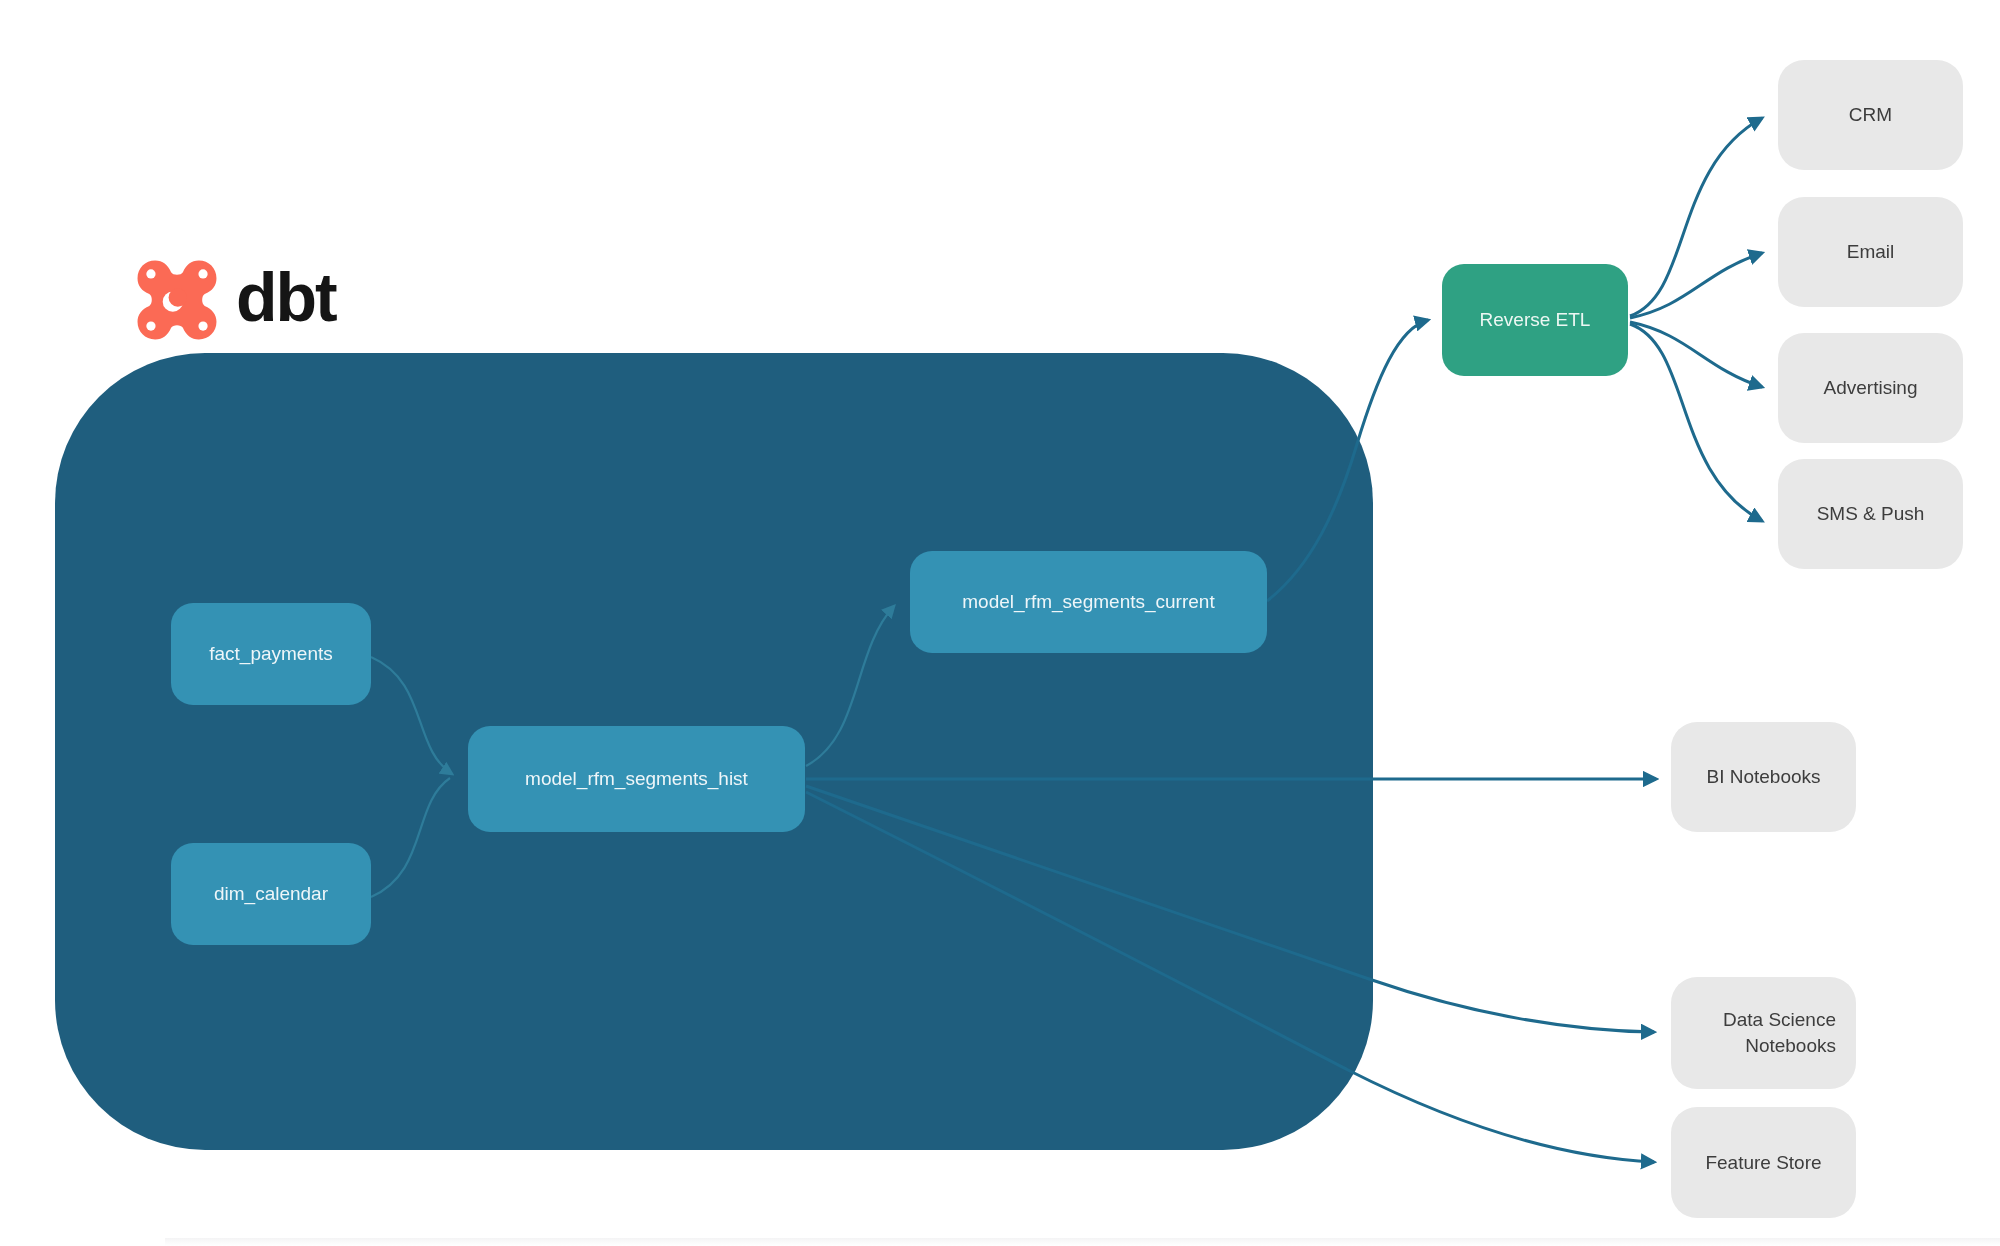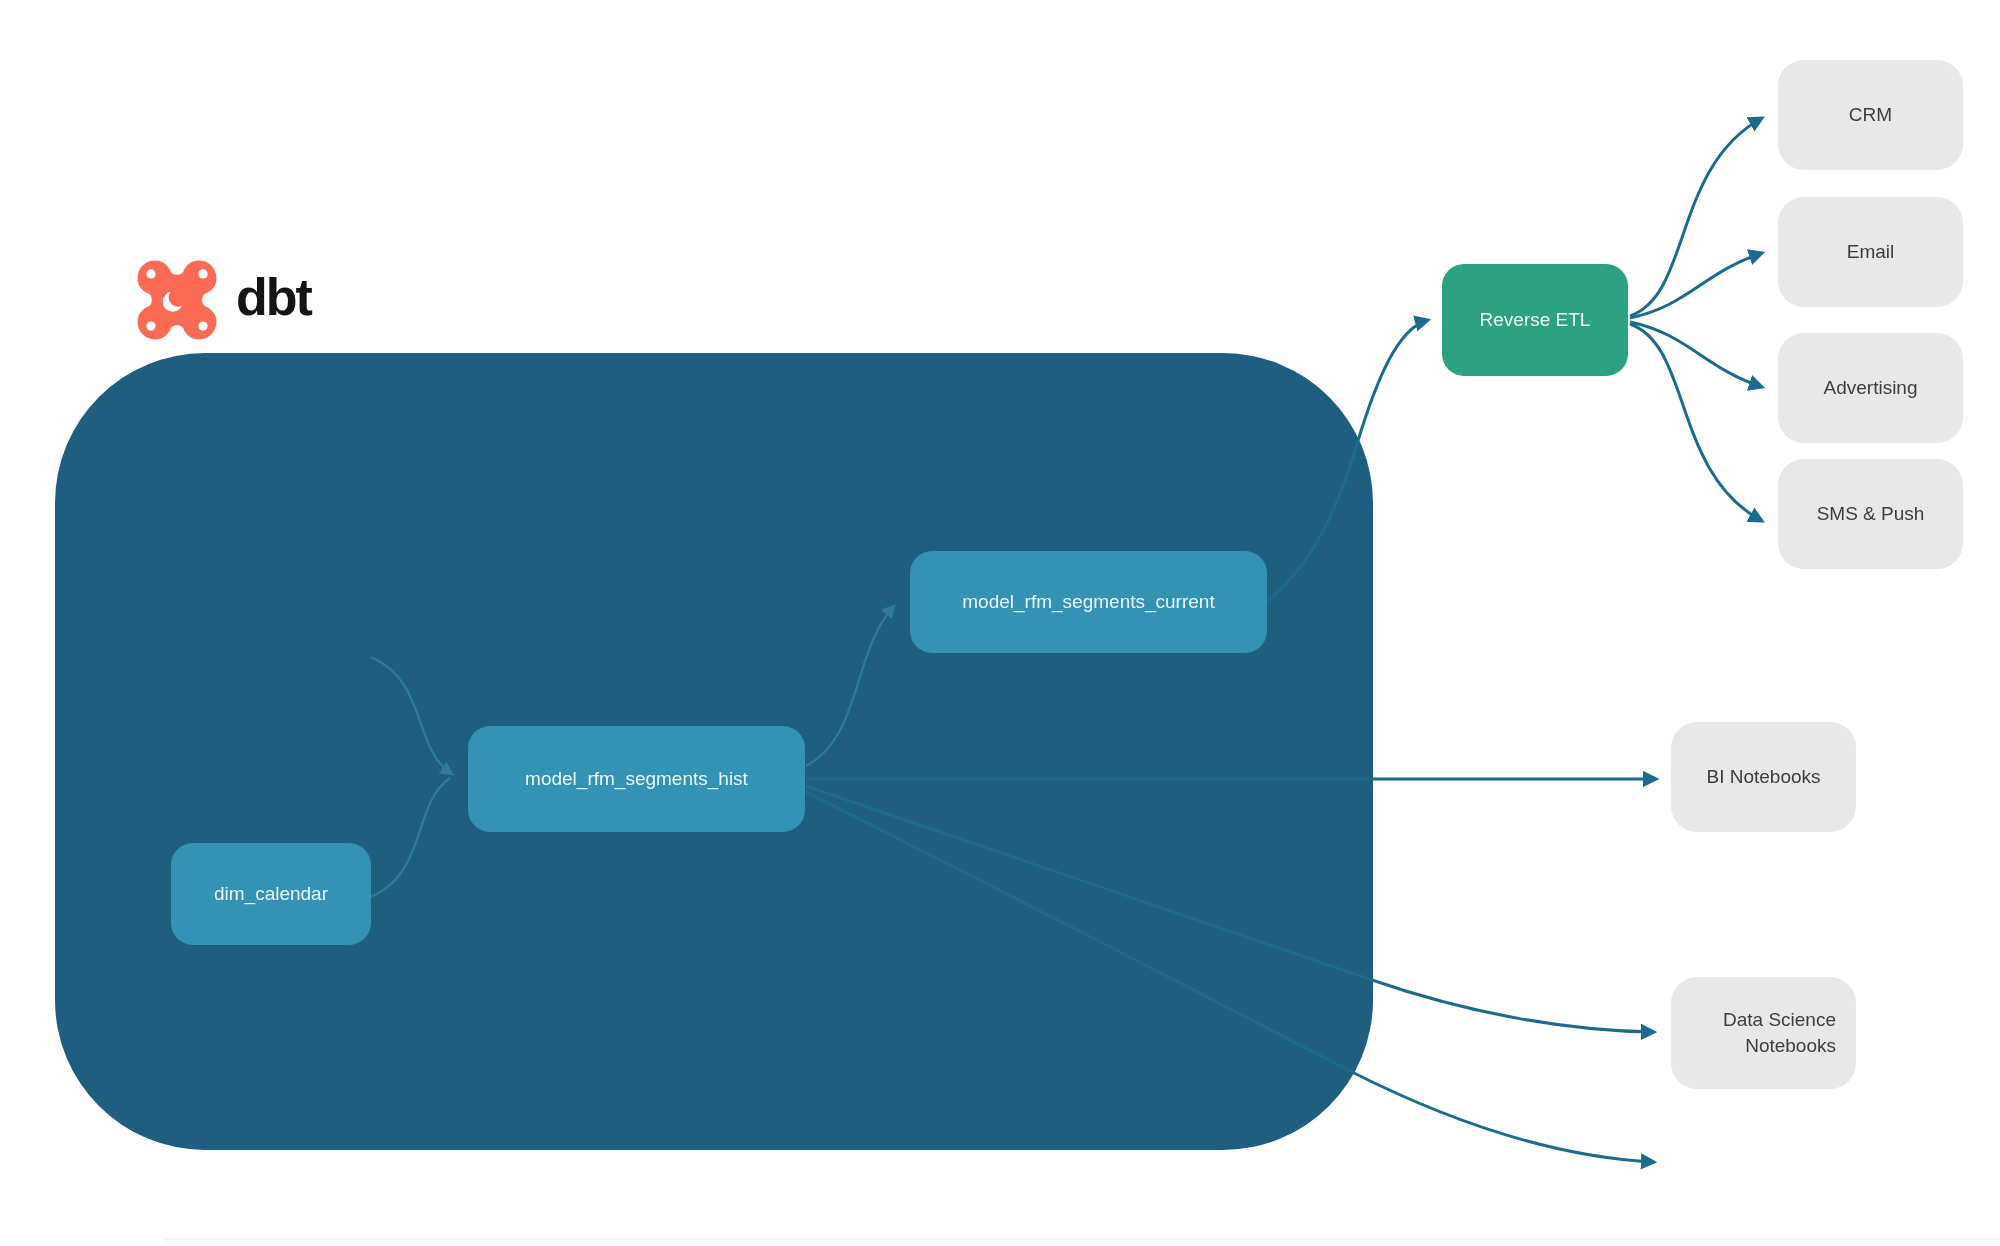--- a/index.html
+++ b/index.html
@@ -18,21 +18,21 @@
   .logo {
     position: absolute;
     left: 128px;
     top: 258px;
     display: flex;
     align-items: center;
     gap: 10px;
   }
   .logo-icon { width: 98px; height: 84px; }
   .logo-word {
-    font-size: 52px;
+    font-size: 68px;
     font-weight: 800;
     letter-spacing: -2px;
     color: #151515;
     line-height: 1;
     padding-bottom: 6px;
   }
 
   
   .warehouse {
     position: absolute;
@@ -153,20 +153,23 @@
     <path class="edge-out" d="M 806 786 C 1090 885, 1310 958, 1372 980 C 1470 1014, 1570 1031, 1654 1032" marker-end="url(#ah-out)"></path>
     <path class="edge-out" d="M 806 792 C 1070 925, 1290 1040, 1348 1070 C 1470 1132, 1570 1158, 1654 1162" marker-end="url(#ah-out)"></path>
     <path class="edge-out" d="M 1267 601 C 1312 566, 1338 508, 1357 444 C 1377 378, 1398 328, 1428 320" marker-end="url(#ah-out)"></path>
 
     <path class="edge-out" d="M 1630 316 C 1692 294, 1672 168, 1762 118" marker-end="url(#ah-out)"></path>
     <path class="edge-out" d="M 1630 318 C 1688 306, 1704 272, 1762 253" marker-end="url(#ah-out)"></path>
     <path class="edge-out" d="M 1630 322 C 1688 334, 1704 368, 1762 387" marker-end="url(#ah-out)"></path>
     <path class="edge-out" d="M 1630 324 C 1692 346, 1672 472, 1762 521" marker-end="url(#ah-out)"></path>
   </svg>
 
+  <div class="node node-model n-fact">
+    <span>fact_payments</span>
+  </div>
   <div class="node node-model n-dim">
     <span>dim_calendar</span>
   </div>
   <div class="node node-model n-hist">
     <span>model_rfm_segments_hist</span>
   </div>
   <div class="node node-model n-current">
     <span>model_rfm_segments_current</span>
   </div>
 
@@ -186,15 +189,18 @@
   <div class="node node-gray n-sms">
     <span>SMS &amp; Push</span>
   </div>
 
   <div class="node node-gray n-bi">
     <span>BI Notebooks</span>
   </div>
   <div class="node node-gray n-dsn">
     <span>Data Science Notebooks</span>
   </div>
+  <div class="node node-gray n-fs">
+    <span>Feature Store</span>
+  </div>
 
   <div class="bottom-edge"></div>
 </div>
 
 </body></html>

